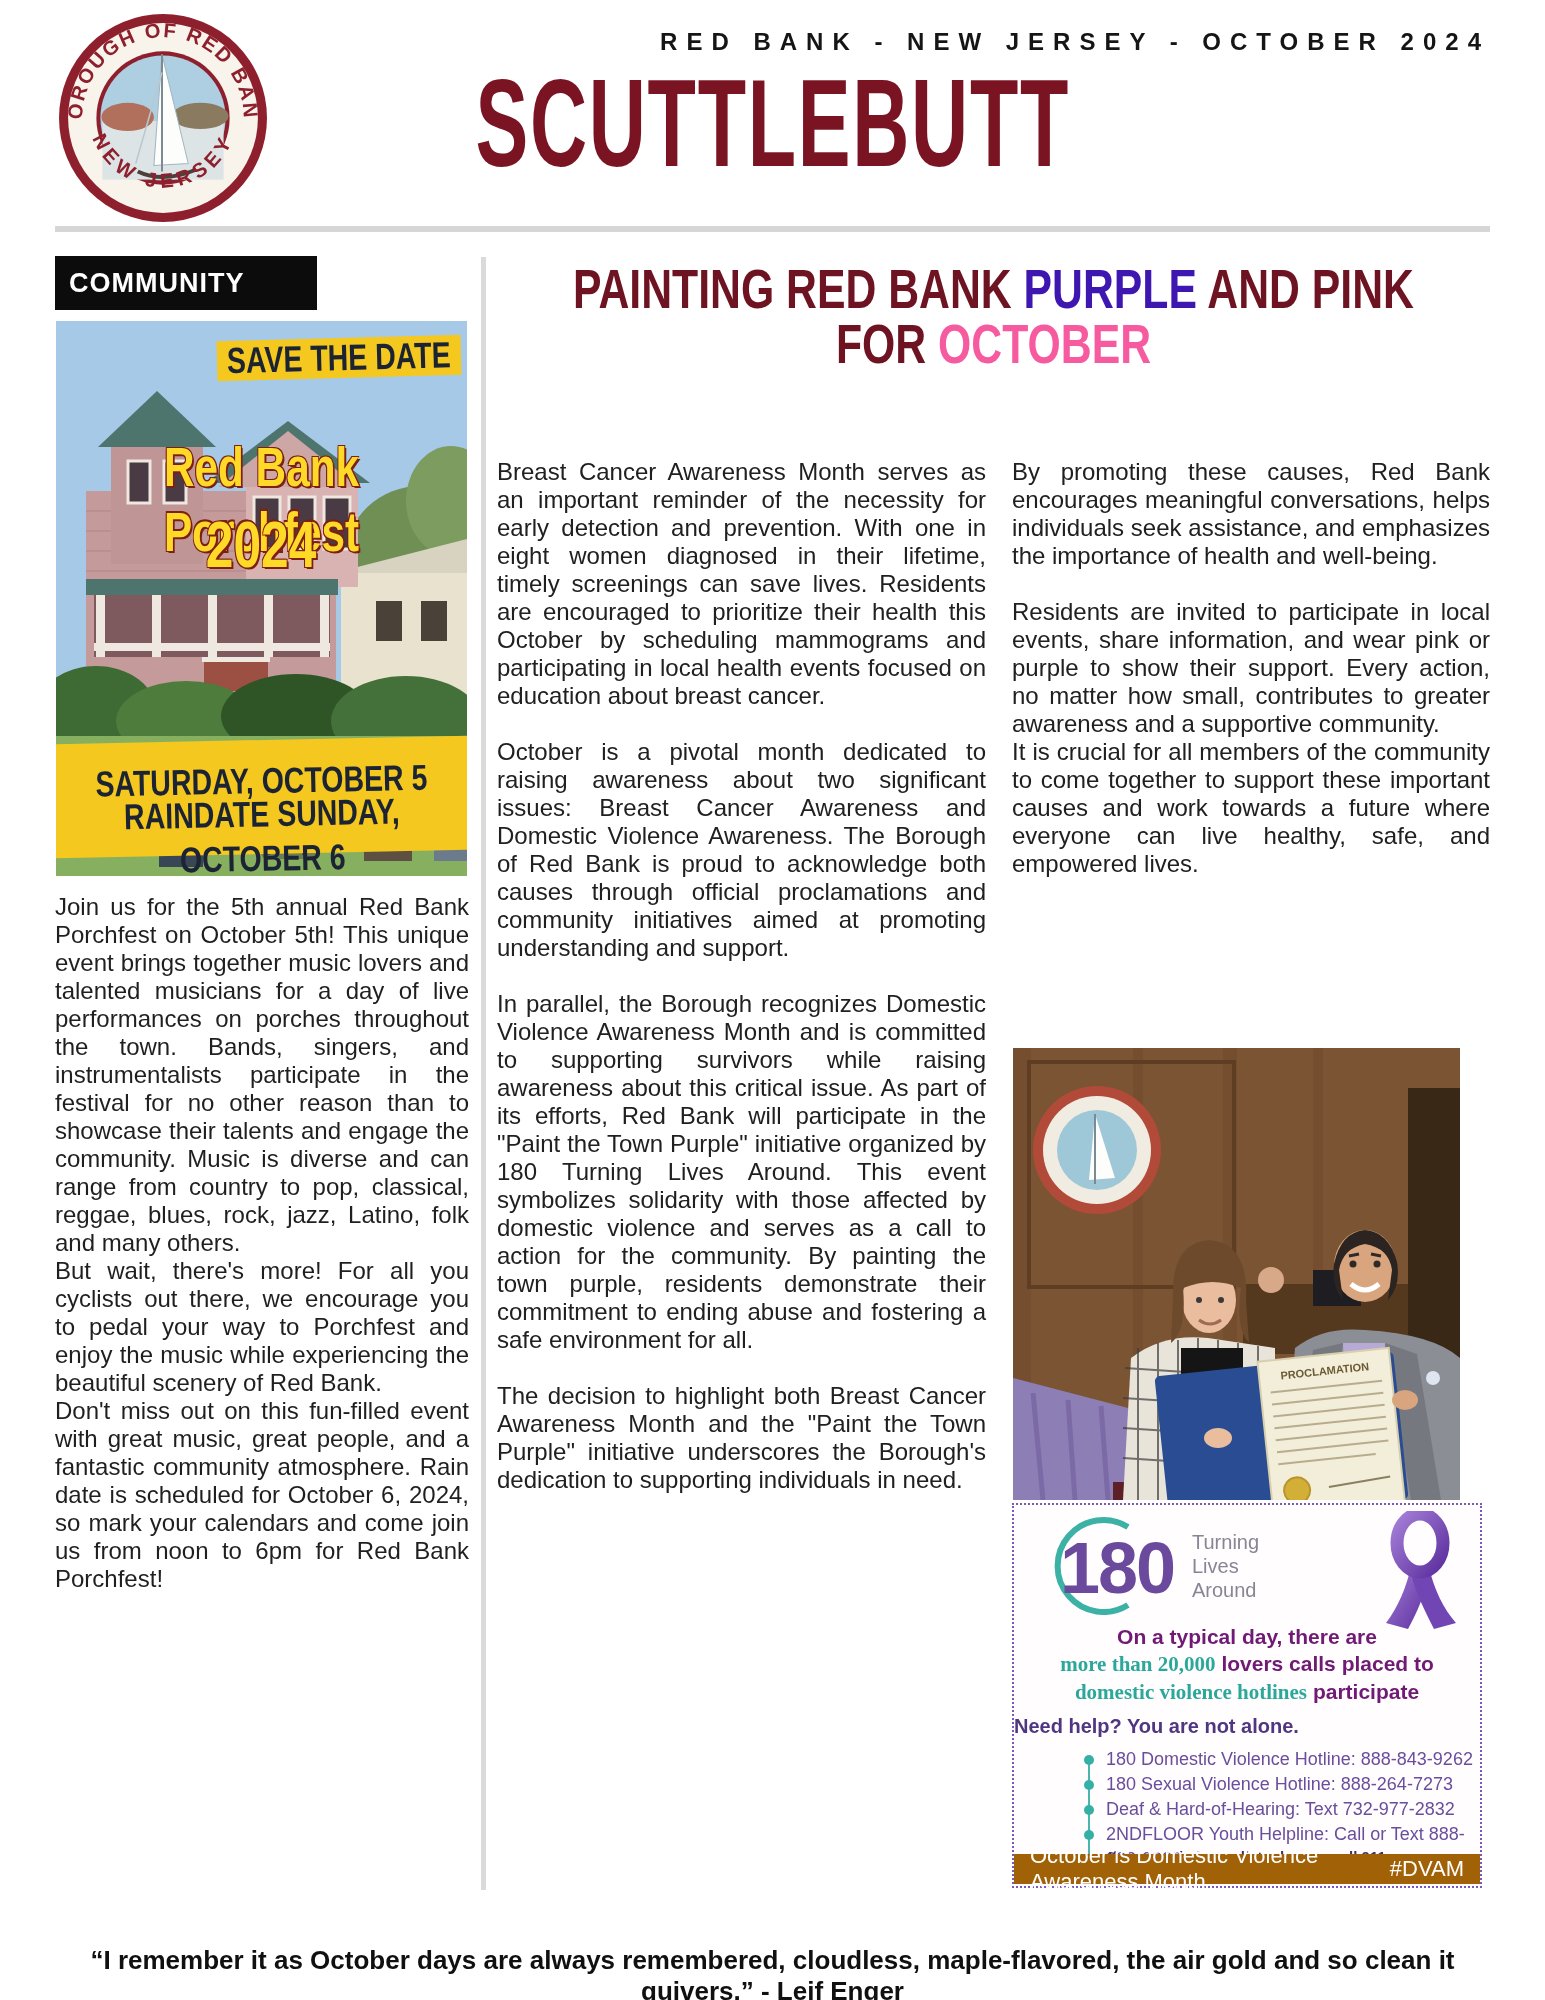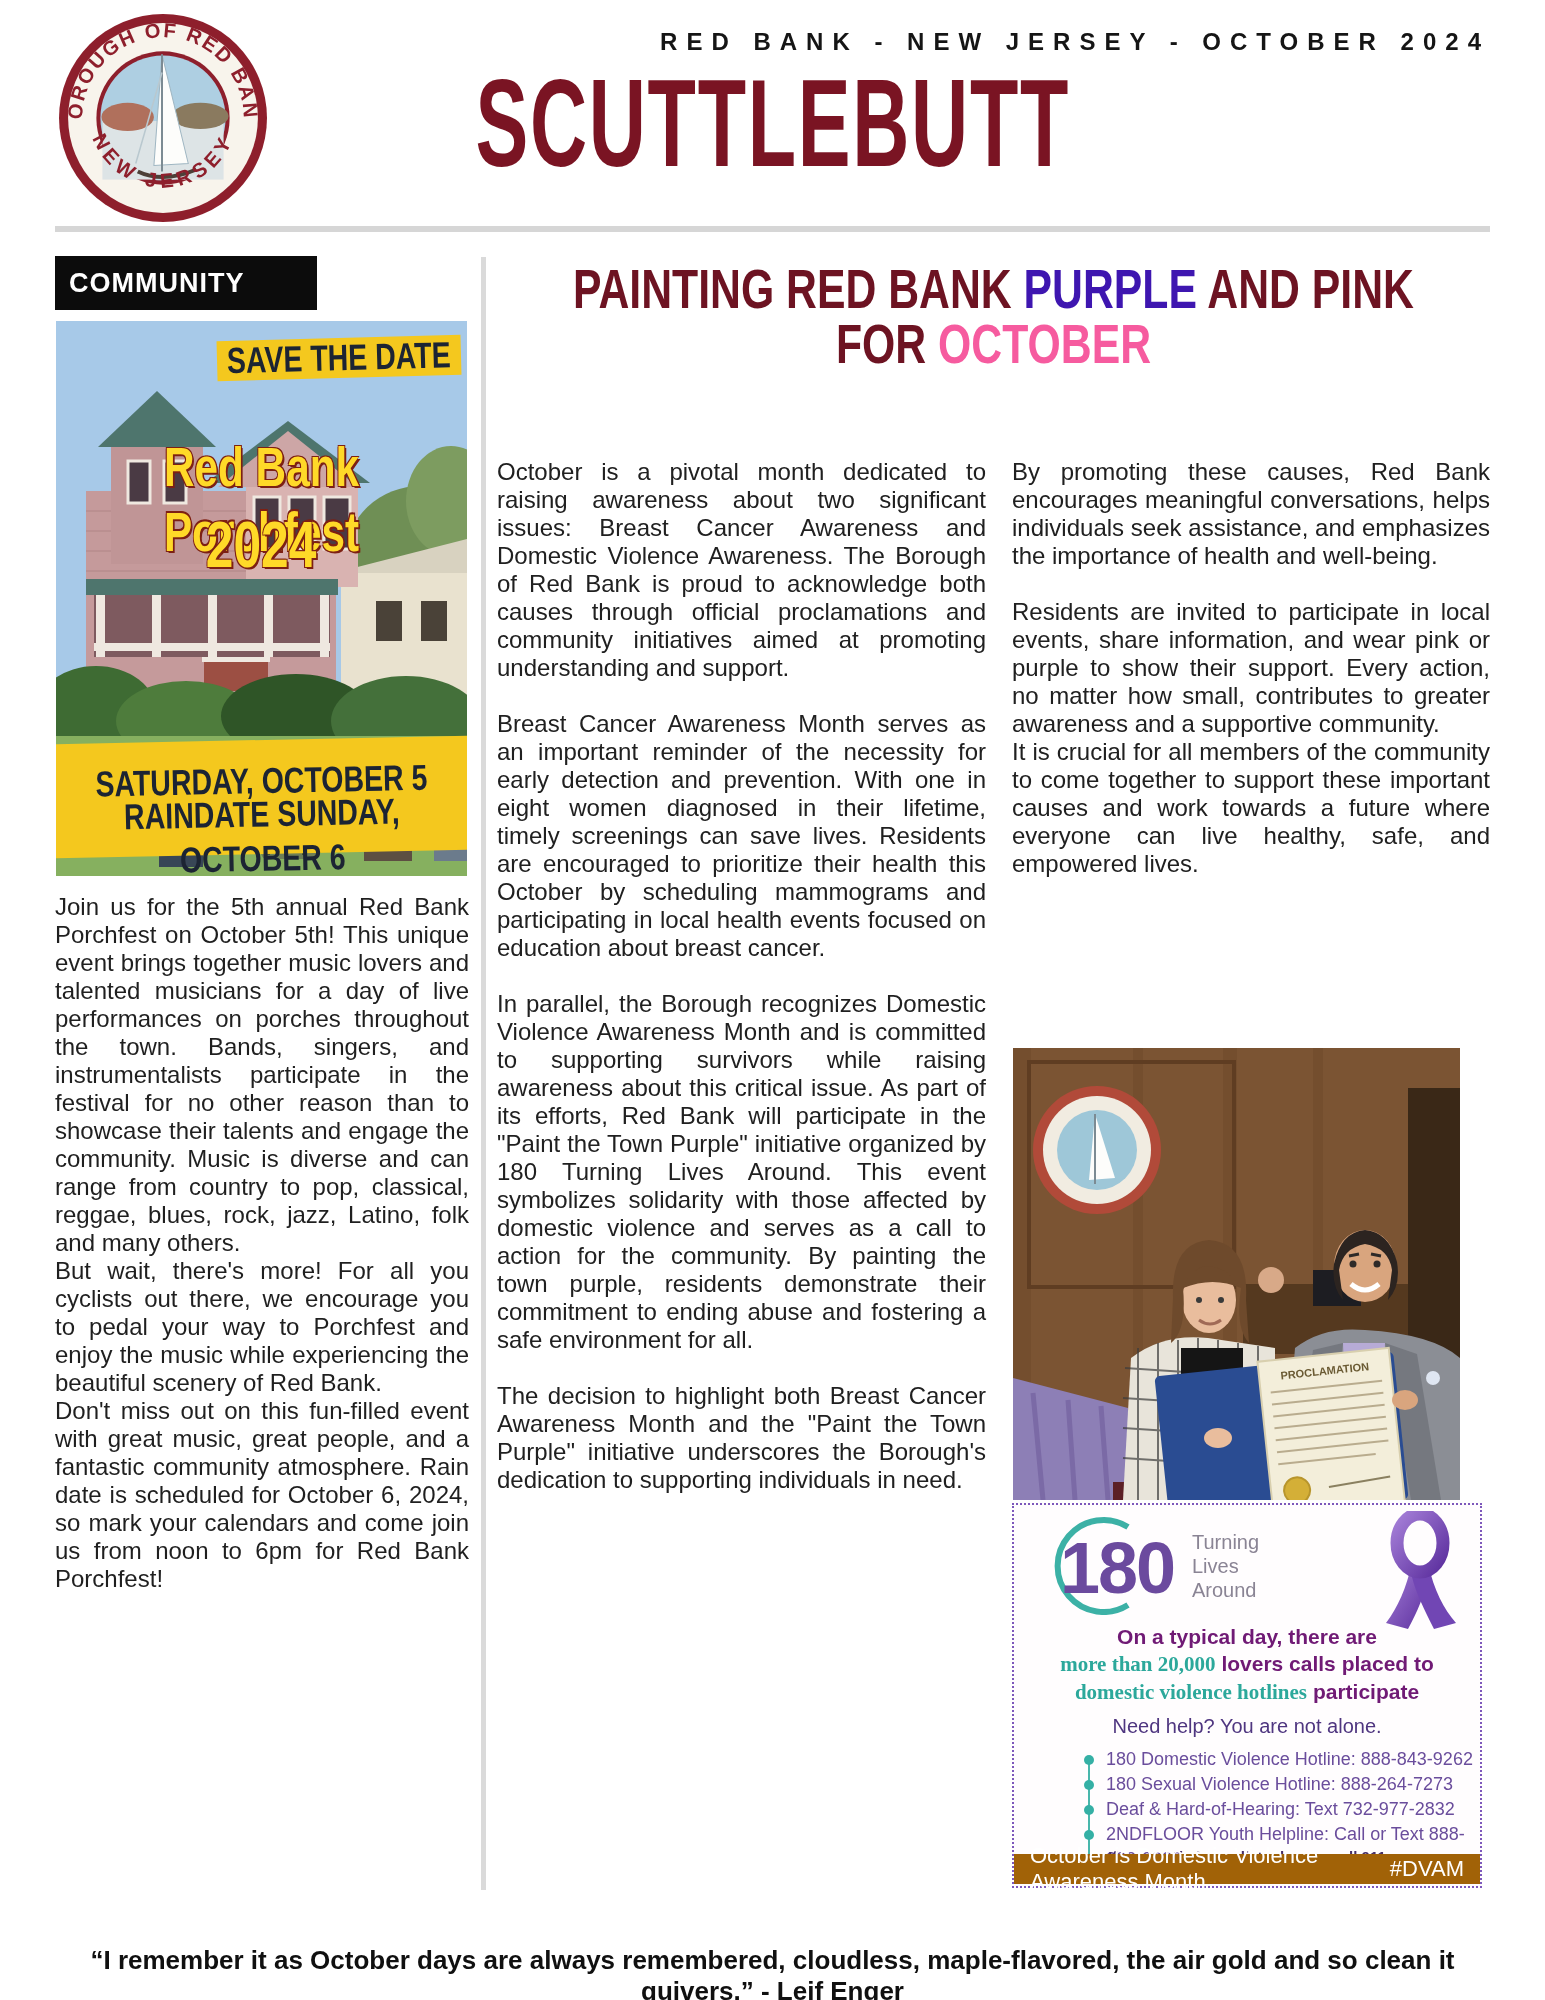--- a/index.html
+++ b/index.html
@@ -56,22 +56,22 @@
   .photo{position:absolute;left:1013px;top:1048px;width:447px;height:452px;overflow:hidden;}
 
   
   .infobox{position:absolute;left:1012px;top:1503px;width:470px;height:385px;background:#fffdfe;
         border:2px dotted #7d58bb;box-sizing:border-box;}
   .logo180{position:absolute;left:10px;top:10px;}
   .ribbon{position:absolute;right:14px;top:6px;}
   .ib-head{position:absolute;left:0;top:118px;width:100%;text-align:center;font-size:21px;
         font-weight:700;line-height:27px;}
   .ib-purple{color:#701a75;} .ib-teal{color:#2ca89b;font-family:Liberation Serif, serif;}
-  .ib-needhelp{position:absolute;left:0;top:210px;width:100%;text-align:center;font-size:20px;
-        font-weight:400;color:#4f3680;}
+  .ib-needhelp{position:absolute;left:0;top:210px;width:100%;text-align:left;font-size:20px;
+        font-weight:700;color:#4f3680;}
   .hotlines{position:absolute;left:70px;top:242px;margin:0;padding:0;list-style:none;}
   .hotlines::before{content:"";position:absolute;left:4px;top:12px;bottom:12px;width:2px;background:#49b7ac;}
   .hotlines li{position:relative;padding-left:22px;font-size:18px;line-height:25px;color:#6a4d9c;}
   .hotlines li::before{content:"";position:absolute;left:0;top:8px;width:10px;height:10px;
         border-radius:50%;background:#35b0a5;}
   .ib-danger{position:absolute;left:0;top:343px;width:100%;text-align:center;font-size:15px;
         font-weight:700;color:#472f66;}
   .ib-banner{position:absolute;left:0;bottom:2px;width:100%;height:30px;background:#a16207;color:#fff;
         display:flex;justify-content:flex-end;align-items:center;padding:0 16px;box-sizing:border-box;
         font-size:22px;}
@@ -201,22 +201,22 @@
     <p>But wait, there's more! For all you cyclists out there, we encourage you to pedal your way to Porchfest and enjoy the music while experiencing the beautiful scenery of Red Bank.</p>
     <p>Don't miss out on this fun-filled event with great music, great people, and a fantastic community atmosphere. Rain date is scheduled for October 6, 2024, so mark your calendars and come join us from noon to 6pm for Red Bank Porchfest!</p>
   </div>
 
   <div class="art-title">
     <div class="art-line"><span class="maroon">PAINTING RED BANK </span><span class="purpleword">PURPLE</span><span class="maroon"> AND PINK</span></div>
     <div class="art-line"><span class="maroon">FOR </span><span class="pinkword">OCTOBER</span></div>
   </div>
 
   <div class="midcol">
+    <p>Breast Cancer Awareness Month serves as an important reminder of the necessity for early detection and prevention. With one in eight women diagnosed in their lifetime, timely screenings can save lives. Residents are encouraged to prioritize their health this October by scheduling mammograms and participating in local health events focused on education about breast cancer.</p>
     <p>October is a pivotal month dedicated to raising awareness about two significant issues: Breast Cancer Awareness and Domestic Violence Awareness. The Borough of Red Bank is proud to acknowledge both causes through official proclamations and community initiatives aimed at promoting understanding and support.</p>
-    <p>Breast Cancer Awareness Month serves as an important reminder of the necessity for early detection and prevention. With one in eight women diagnosed in their lifetime, timely screenings can save lives. Residents are encouraged to prioritize their health this October by scheduling mammograms and participating in local health events focused on education about breast cancer.</p>
     <p>In parallel, the Borough recognizes Domestic Violence Awareness Month and is committed to supporting survivors while raising awareness about this critical issue. As part of its efforts, Red Bank will participate in the "Paint the Town Purple" initiative organized by 180 Turning Lives Around. This event symbolizes solidarity with those affected by domestic violence and serves as a call to action for the community. By painting the town purple, residents demonstrate their commitment to ending abuse and fostering a safe environment for all.</p>
     <p>The decision to highlight both Breast Cancer Awareness Month and the "Paint the Town Purple" initiative underscores the Borough's dedication to supporting individuals in need.</p>
   </div>
 
   <div class="rightcol">
     <p class="gap">By promoting these causes, Red Bank encourages meaningful conversations, helps individuals seek assistance, and emphasizes the importance of health and well-being.</p>
     <p>Residents are invited to participate in local events, share information, and wear pink or purple to show their support. Every action, no matter how small, contributes to greater awareness and a supportive community.</p>
     <p>It is crucial for all members of the community to come together to support these important causes and work towards a future where everyone can live healthy, safe, and empowered lives.</p>
   </div>
 

